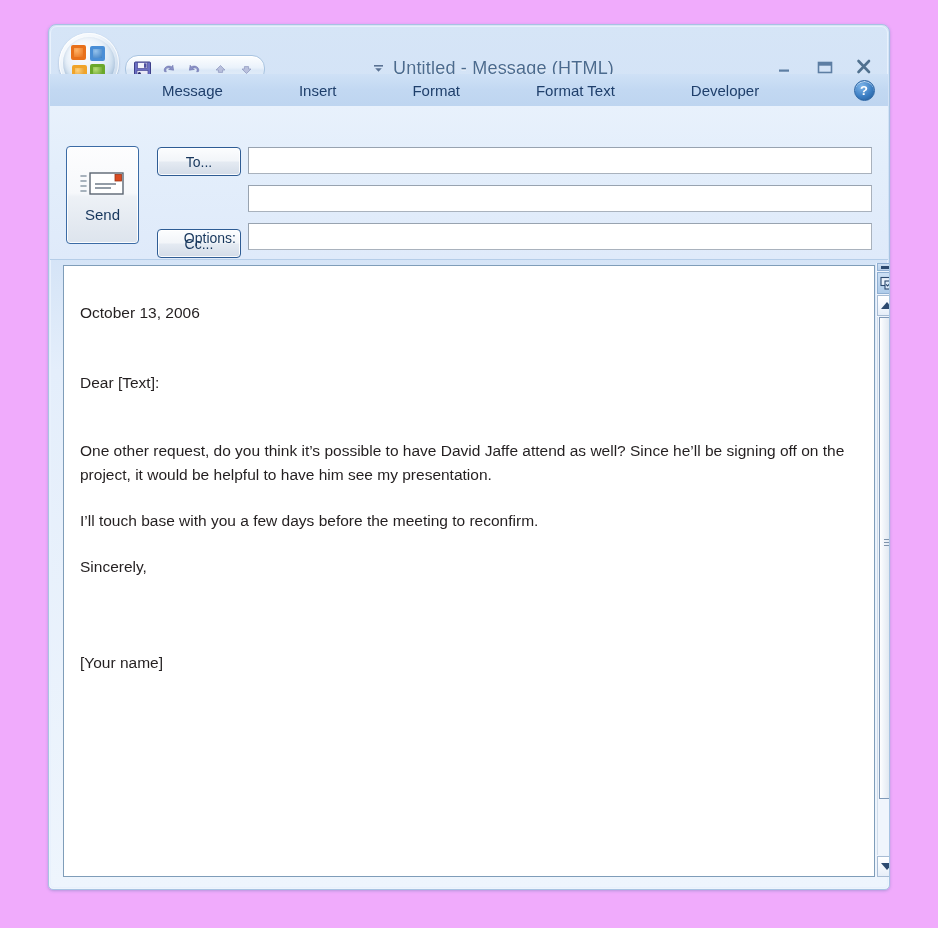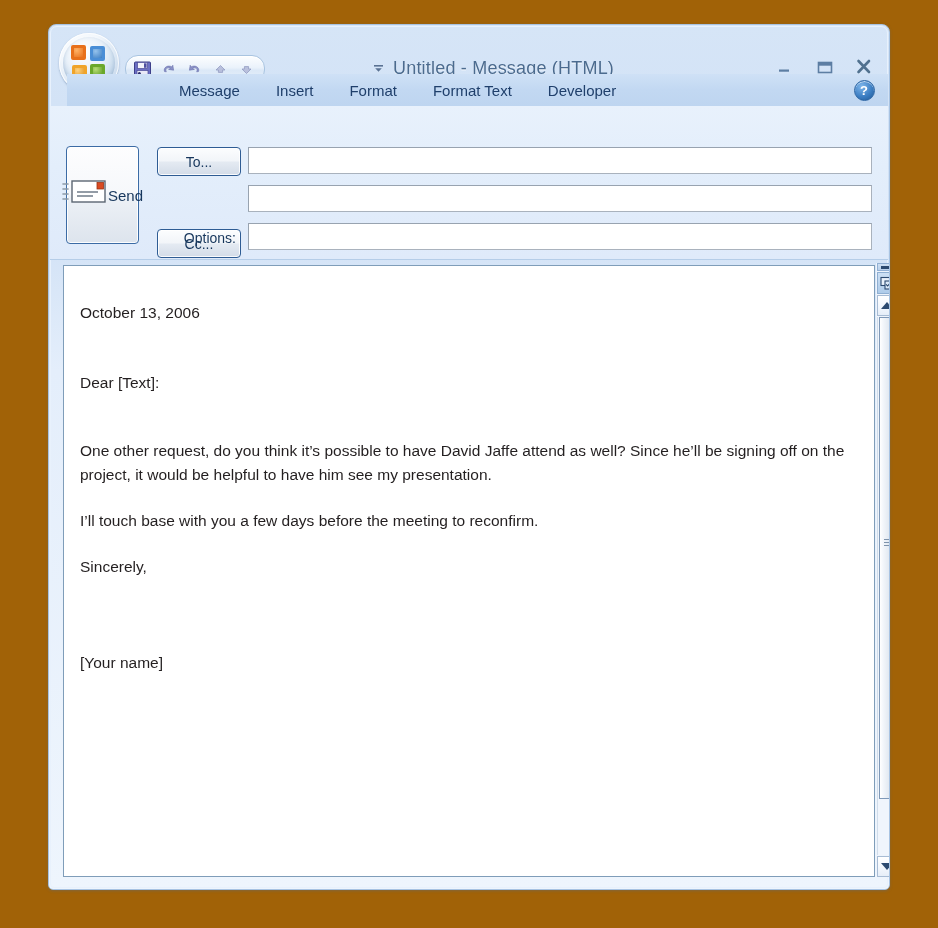--- a/index.html
+++ b/index.html
@@ -9,21 +9,21 @@
     width: 938px;
     height: 928px;
     overflow: hidden;
     font-family: "Liberation Sans", sans-serif;
   }
 
   .screen {
     position: relative;
     width: 938px;
     height: 928px;
-    background: #a16207;
+    background: #f0abfc;
   }
 
   
   .window {
     position: absolute;
     left: 48px;
     top: 24px;
     width: 842px;
     height: 866px;
     border: 1px solid #a8c3e2;
@@ -136,29 +136,30 @@
   }
   .win-btn {
     width: 26px; height: 24px;
     display: flex; align-items: center; justify-content: center;
     cursor: default;
   }
 
   
   .ribbon-tabs {
     position: absolute;
-    left: 18px;
+    left: 1px;
     top: 49px;
     right: 1px;
     height: 32px;
     background: linear-gradient(to bottom, #cfe1f6 0%, #c2d8f2 50%, #bed5f0 100%);
     display: flex;
     align-items: center;
     padding-left: 94px;
     box-sizing: border-box;
+    gap: 40px;
   }
   .ribbon-tab {
     font-size: 15px;
     color: #1f3f6b;
     padding: 3px 18px;
     white-space: nowrap;
     cursor: default;
     border-radius: 3px 3px 0 0;
   }
   .help-btn {
@@ -196,21 +197,21 @@
     position: absolute;
     left: 16px;
     top: 40px;
     width: 71px;
     height: 96px;
     border: 1px solid #3b6ba5;
     border-radius: 4px;
     background: linear-gradient(to bottom, #fdfdfe 0%, #f6f8fb 48%, #edf1f6 52%, #dde4ed 100%);
     box-shadow: inset 0 0 0 1px rgba(255,255,255,0.9);
     display: flex;
-    flex-direction: row;
+    flex-direction: column;
     align-items: center;
     justify-content: center;
     cursor: default;
   }
   .send-icon {
     width: 46px;
     height: 34px;
     position: relative;
     margin-bottom: 4px;
   }

